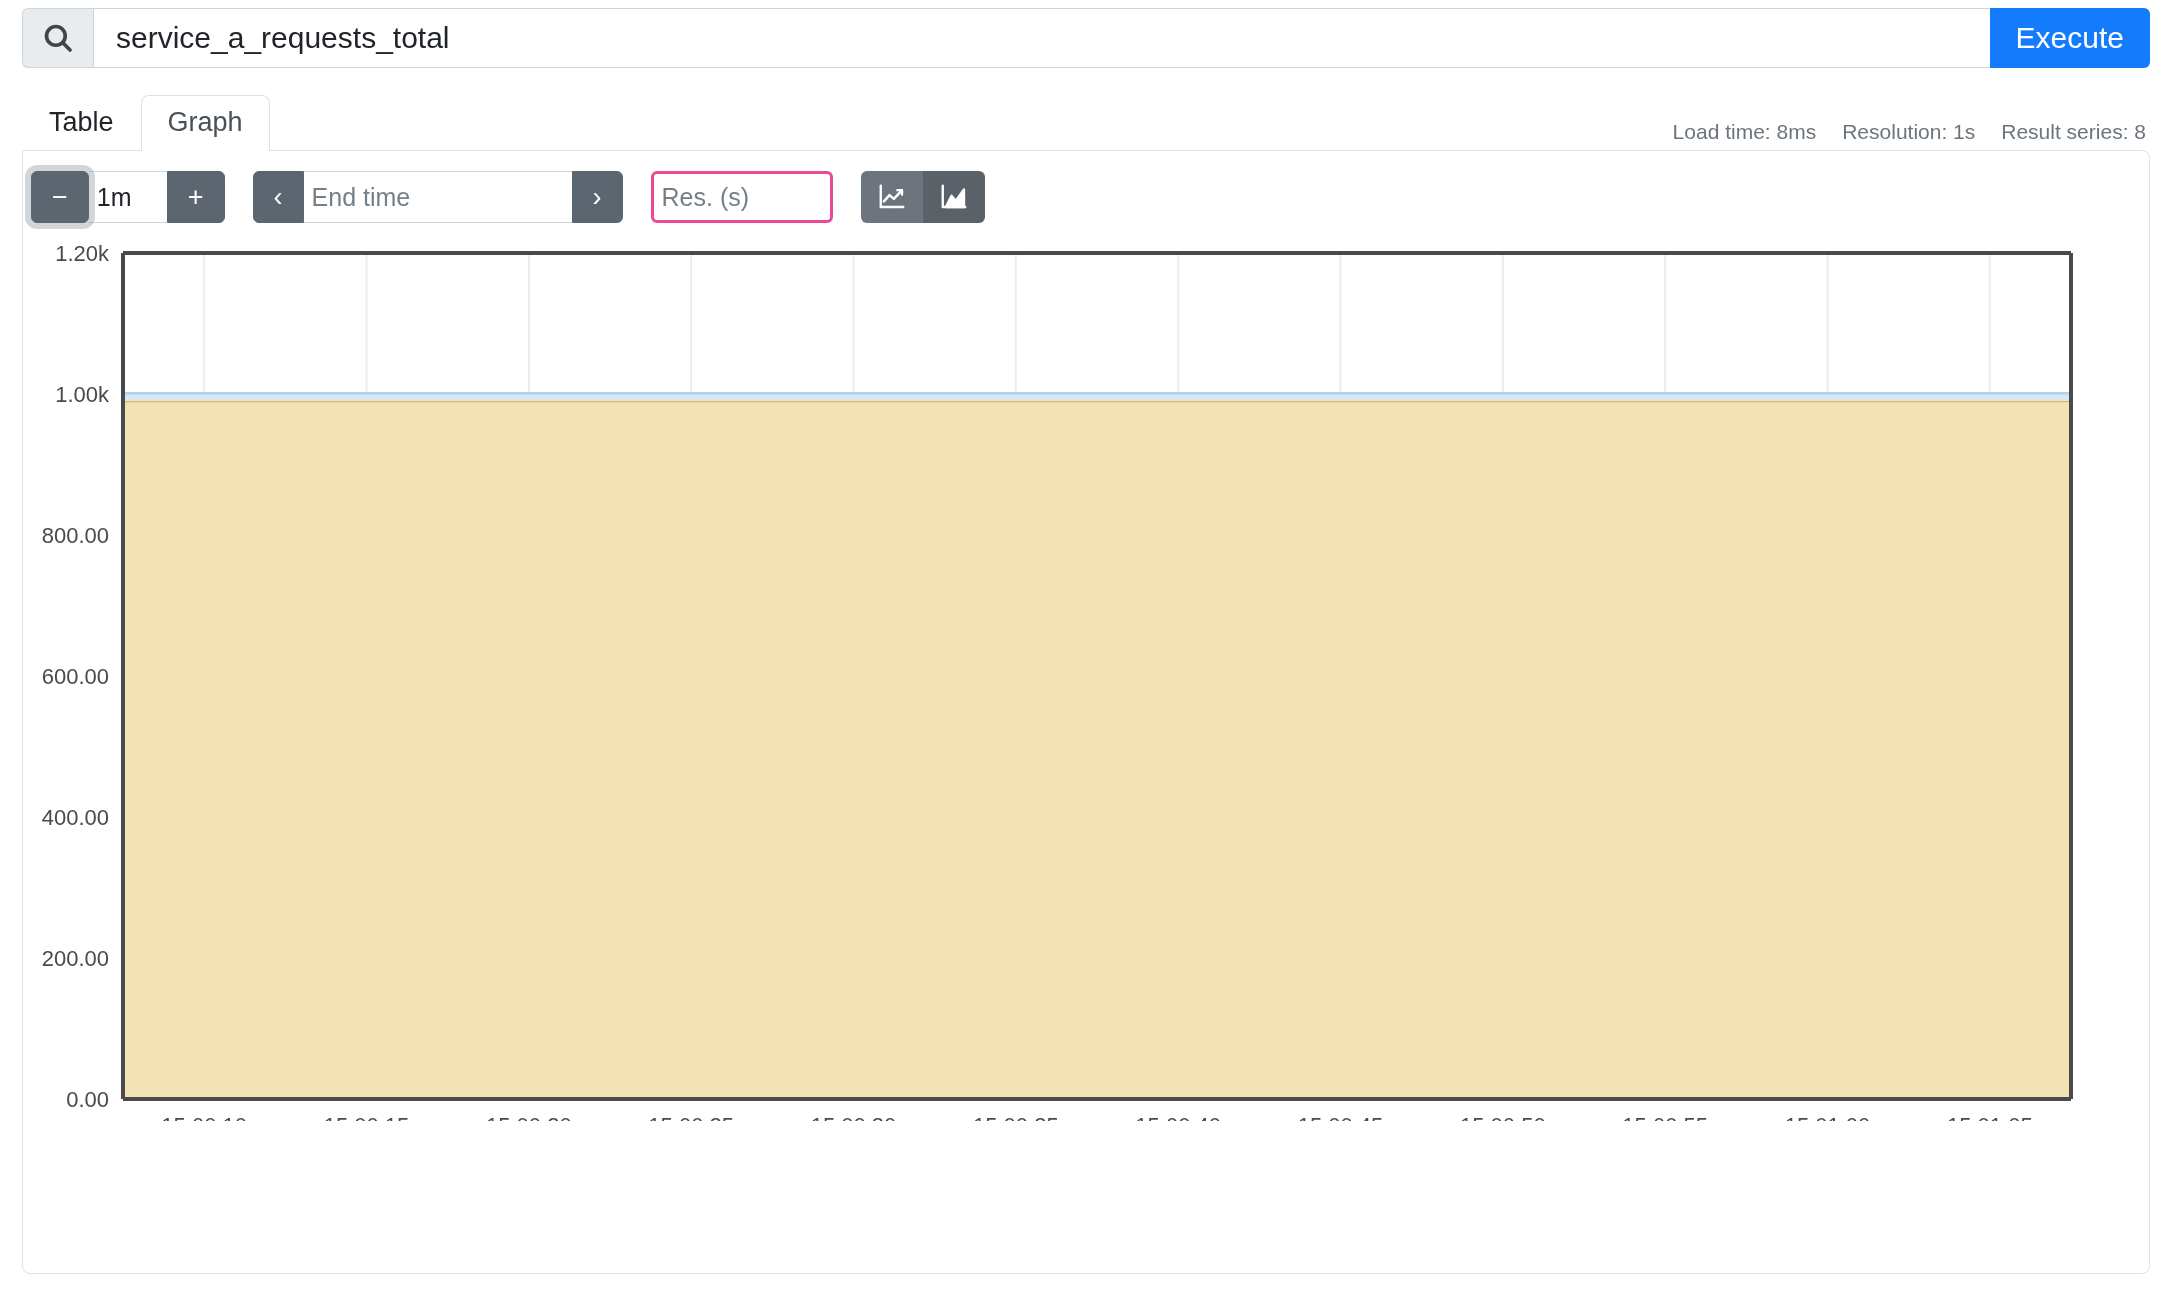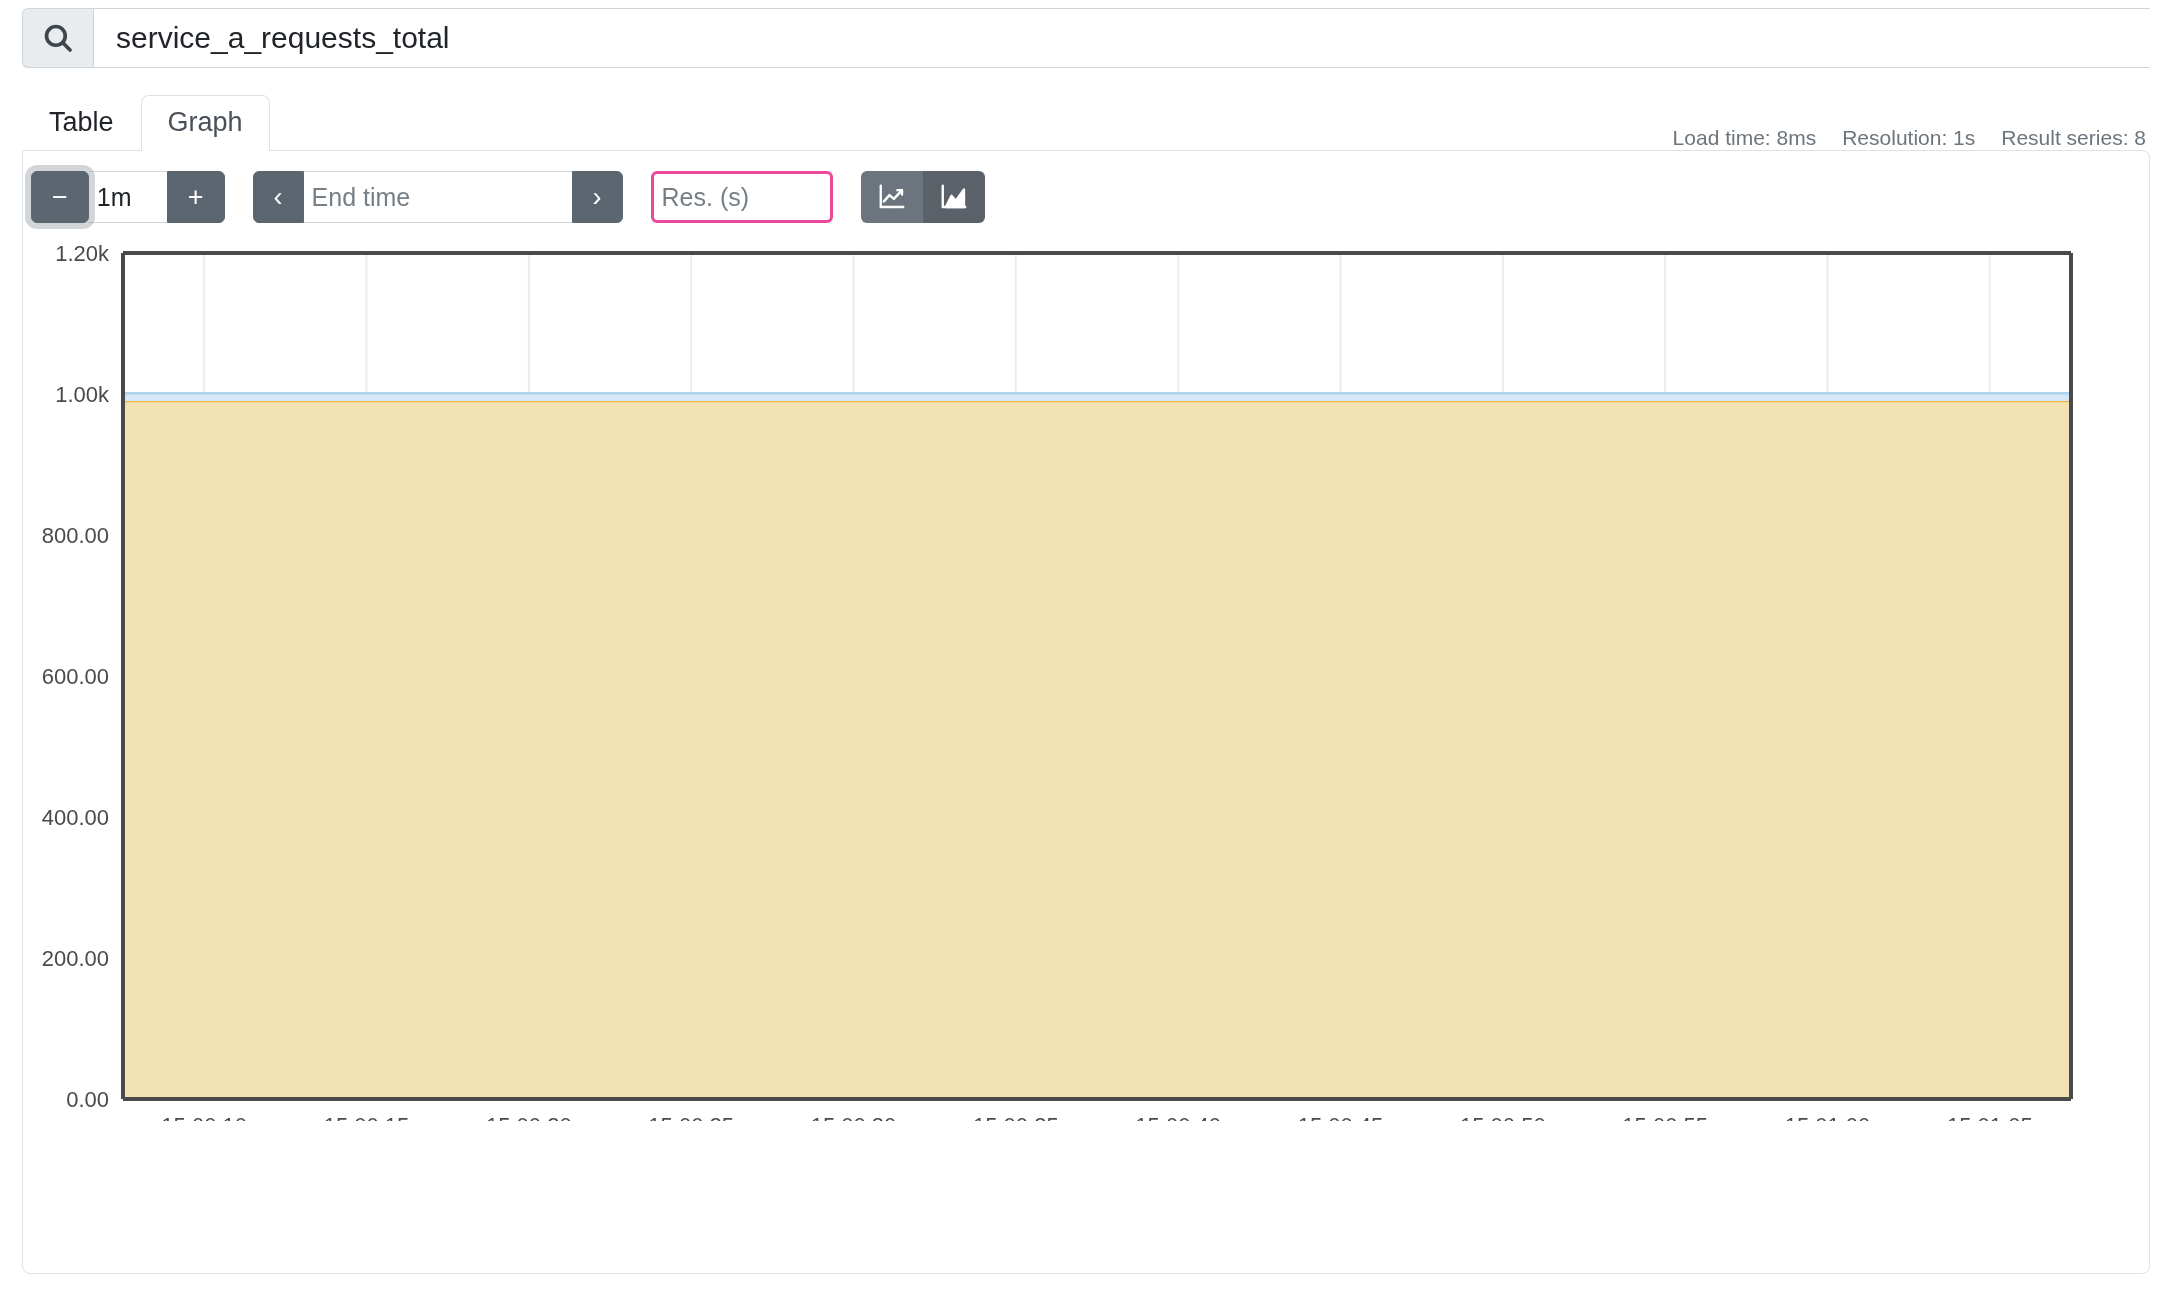--- a/index.html
+++ b/index.html
@@ -93,21 +93,21 @@
   .tab.active::after {
     content: "";
     position: absolute;
     left: 0; right: 0; bottom: -1px;
     height: 2px;
     background: #ffffff;
   }
   .stats {
     position: absolute;
     right: 4px;
-    bottom: 0;
+    bottom: 6px;
     display: flex;
     gap: 26px;
     font-size: 21px;
     color: #6c757d;
     white-space: nowrap;
   }
 
   
   .panel {
     position: relative;
@@ -222,20 +222,21 @@
 <body>
 
 <div class="query-bar">
   <div class="search-addon">
     <svg width="34" height="34" viewBox="0 0 24 24" fill="none" stroke="#3f454c" stroke-width="2.6" stroke-linecap="round">
       <circle cx="10.5" cy="10.5" r="6.6"></circle>
       <line x1="15.4" y1="15.4" x2="20.5" y2="20.5"></line>
     </svg>
   </div>
   <input class="query-input" type="text" spellcheck="false" value="service_a_requests_total" style="">
+  <button class="execute-btn">Execute</button>
 </div>
 
 <div class="tabs-row">
   <div class="tabs">
     <div class="tab">Table</div>
     <div class="tab active">Graph</div>
   </div>
   <div class="stats">
     <span>Load time: 8ms</span>
     <span>Resolution: 1s</span>

